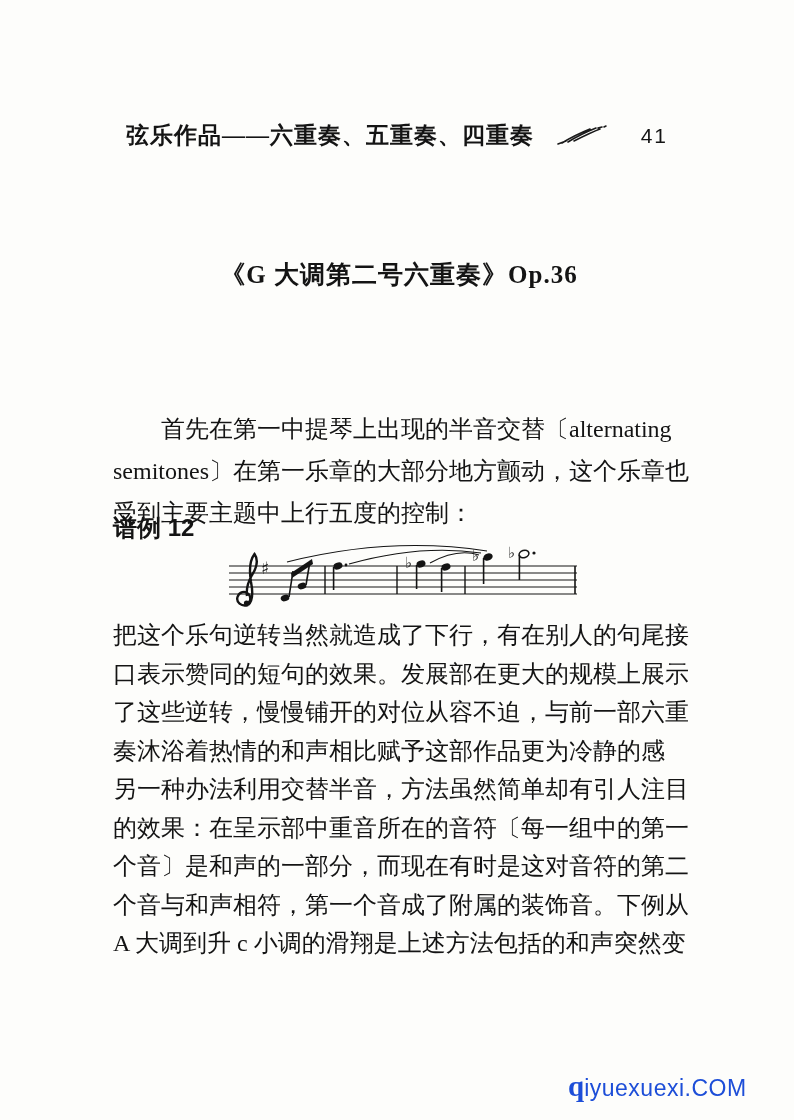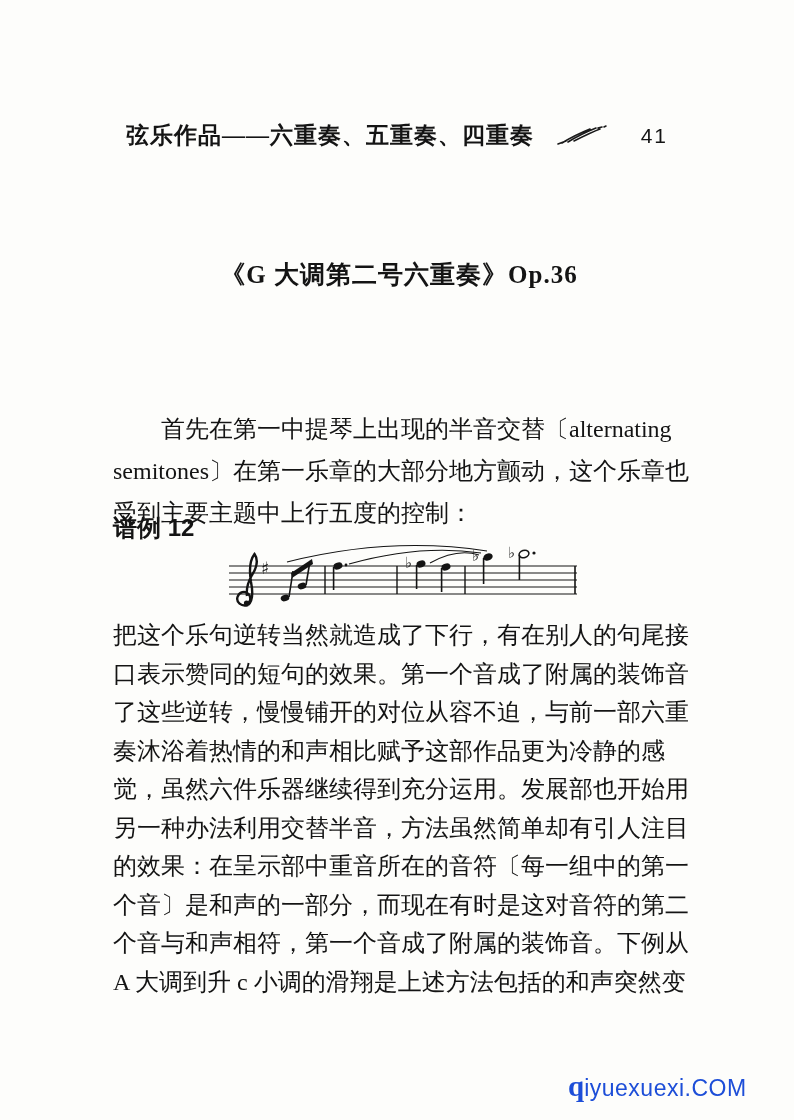--- a/index.html
+++ b/index.html
@@ -162,24 +162,23 @@
 
       <g>
         <path class="stroke" stroke-width="1.2" d="M62 18 Q 165 -8 262 7"></path>
         <path class="stroke" stroke-width="1.1" d="M124 20 Q 195 0 256 9"></path>
         <path class="stroke" stroke-width="1.1" d="M205 19 Q 232 4 254 11"></path>
       </g>
     </svg>
 
     <div class="body-paragraph">
       <div class="line">把这个乐句逆转当然就造成了下行，有在别人的句尾接</div>
-      <div class="line">口表示赞同的短句的效果。第一个音成了附属的装饰音</div>
+      <div class="line">口表示赞同的短句的效果。发展部在更大的规模上展示</div>
       <div class="line">了这些逆转，慢慢铺开的对位从容不迫，与前一部六重</div>
       <div class="line">奏沐浴着热情的和声相比赋予这部作品更为冷静的感</div>
-      <div class="line">觉，虽然六件乐器继续得到充分运用。发展部也开始用</div>
       <div class="line">另一种办法利用交替半音，方法虽然简单却有引人注目</div>
       <div class="line">的效果：在呈示部中重音所在的音符〔每一组中的第一</div>
       <div class="line">个音〕是和声的一部分，而现在有时是这对音符的第二</div>
       <div class="line">个音与和声相符，第一个音成了附属的装饰音。下例从</div>
       <div class="line">A 大调到升 c 小调的滑翔是上述方法包括的和声突然变</div>
     </div>
 
   </div>
 
   <div class="watermark">

